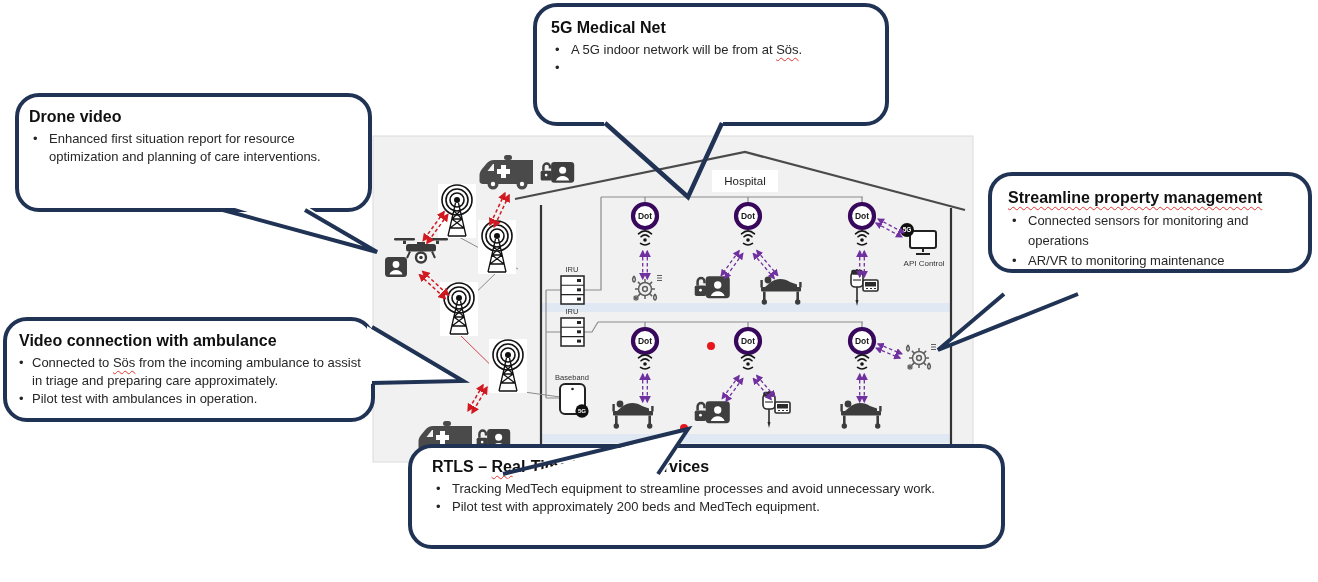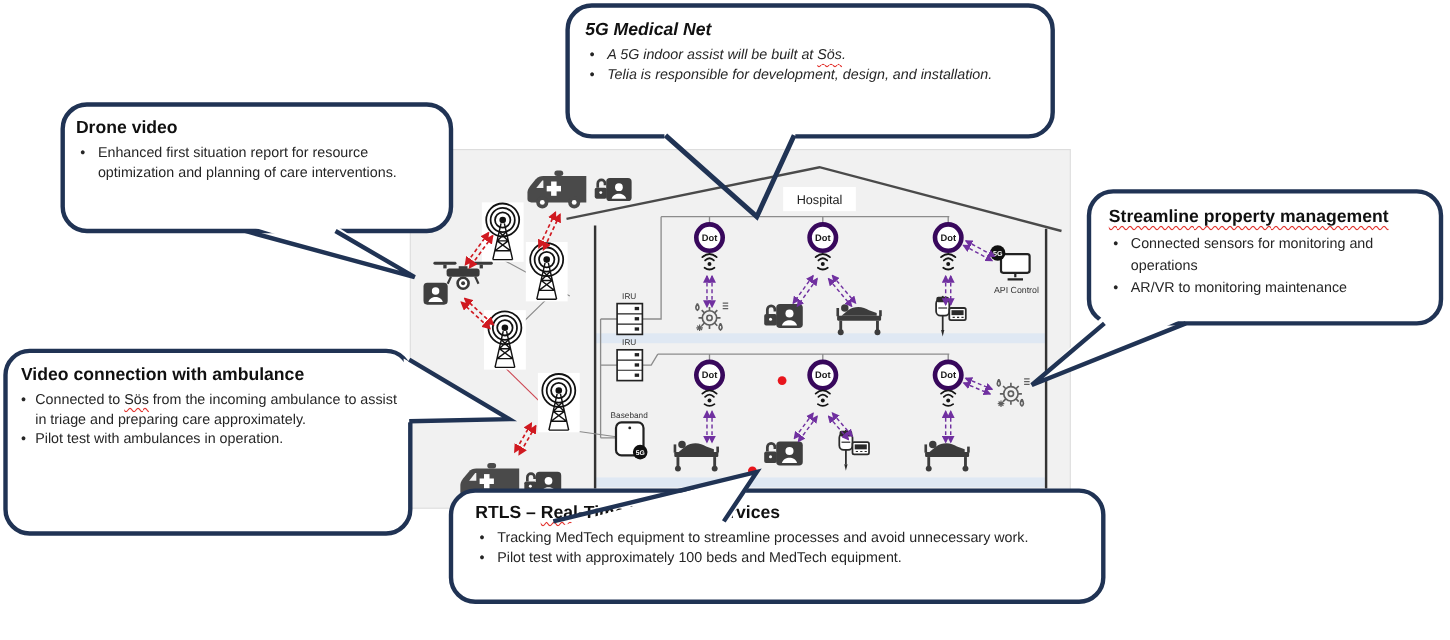--- a/index.html
+++ b/index.html
@@ -8,25 +8,25 @@
   #diagram-svg{position:absolute;left:0;top:0;z-index:1;}
   #tail-svg{position:absolute;left:0;top:0;z-index:3;pointer-events:none;}
   .callout{position:absolute;z-index:2;background:#fff;border:4px solid #203354;
            border-radius:24px;box-sizing:border-box;color:#1a1a1a;}
   .co-title{font-size:16px;font-weight:bold;color:#101010;margin:0 0 3px 0;line-height:1.25;}
   .co-list{list-style:none;margin:0;padding:0;}
   .co-list li{display:flex;font-size:13px;color:#262626;line-height:1.38;}
   .co-list .bullet{flex:none;width:16px;padding-left:4px;}
   .sq{text-decoration-line:underline;text-decoration-style:wavy;
       text-decoration-color:#e3342f;text-decoration-thickness:1px;text-underline-offset:3px;}
-  #c-drone{left:15px;top:93px;width:357px;height:119px;padding:10px 14px 8px 10px;margin-left:40px;}
-  #c-5g{left:514px;top:3px;width:445px;height:123px;padding:11px 16px 8px 14px;font-style:italic;}
-  #c-video{left:3px;top:317px;width:372px;height:170px;padding:10px 10px 8px 12px;}
+  #c-drone{left:15px;top:93px;width:357px;height:119px;padding:10px 14px 8px 10px;}
+  #c-5g{left:533px;top:3px;width:356px;height:123px;padding:11px 16px 8px 14px;}
+  #c-video{left:3px;top:317px;width:372px;height:105px;padding:10px 10px 8px 12px;}
   #c-video .co-list .bullet{width:13px;padding-left:0;}
-  #c-stream{left:988px;top:172px;width:324px;height:124px;padding:12px 12px 8px 16px;}
+  #c-stream{left:988px;top:172px;width:324px;height:101px;padding:12px 12px 8px 16px;}
   #c-stream .co-list li{line-height:1.55;}
   #c-rtls{left:408px;top:444px;width:597px;height:105px;padding:9px 14px 8px 20px;}
   text{font-family:"Liberation Sans", sans-serif;}
 </style>
 </head>
 <body>
 
 <div id="stage">
 
 <svg id="diagram-svg" width="1318" height="582" viewBox="0 0 1318 582">
@@ -264,25 +264,24 @@
           <span class="bullet">•</span>
           <span><span>Enhanced first situation report for resource optimization and planning of care interventions.</span></span>
         </li>
       </ul>
 </div>
 <div class="callout" id="c-5g">
   <div class="co-title"><span>5G Medical Net</span></div>
   <ul class="co-list">
         <li>
           <span class="bullet">•</span>
-          <span><span>A 5G indoor assist will be built at </span><span class="sq">Sös</span><span>.</span></span>
-        </li>
-        <li>
-          <span class="bullet">•</span>
-          <span><span>Telia is responsible for development, design, and installation.</span></span>
+          <span><span>A 5G indoor network will be from at </span><span class="sq">Sös</span><span>.</span></span>
+        </li>
+        <li>
+          <span class="bullet">•</span>
         </li>
       </ul>
 </div>
 <div class="callout" id="c-video">
   <div class="co-title"><span>Video connection with ambulance</span></div>
   <ul class="co-list">
         <li>
           <span class="bullet">•</span>
           <span><span>Connected to </span><span class="sq">Sös</span><span> from the incoming ambulance to assist in triage and preparing care approximately.</span></span>
         </li>
@@ -307,21 +306,21 @@
 </div>
 <div class="callout" id="c-rtls">
   <div class="co-title"><span>RTLS – </span><span class="sq">Real-Time Location</span><span> Services</span></div>
   <ul class="co-list">
         <li>
           <span class="bullet">•</span>
           <span><span>Tracking MedTech equipment to streamline processes and avoid unnecessary work.</span></span>
         </li>
         <li>
           <span class="bullet">•</span>
-          <span><span>Pilot test with approximately 100 beds and MedTech equipment.</span></span>
+          <span><span>Pilot test with approximately 200 beds and MedTech equipment.</span></span>
         </li>
       </ul>
 </div>
 
 <svg id="tail-svg" width="1318" height="582" viewBox="0 0 1318 582">
   <g>
     <polygon points="225,205 305,205 377,252" fill="#fff"></polygon>
     <path d="M223,210 L377,252 L305,210" fill="none" stroke="#203354" stroke-width="4" stroke-linejoin="miter"></path>
   </g>
   <g>

